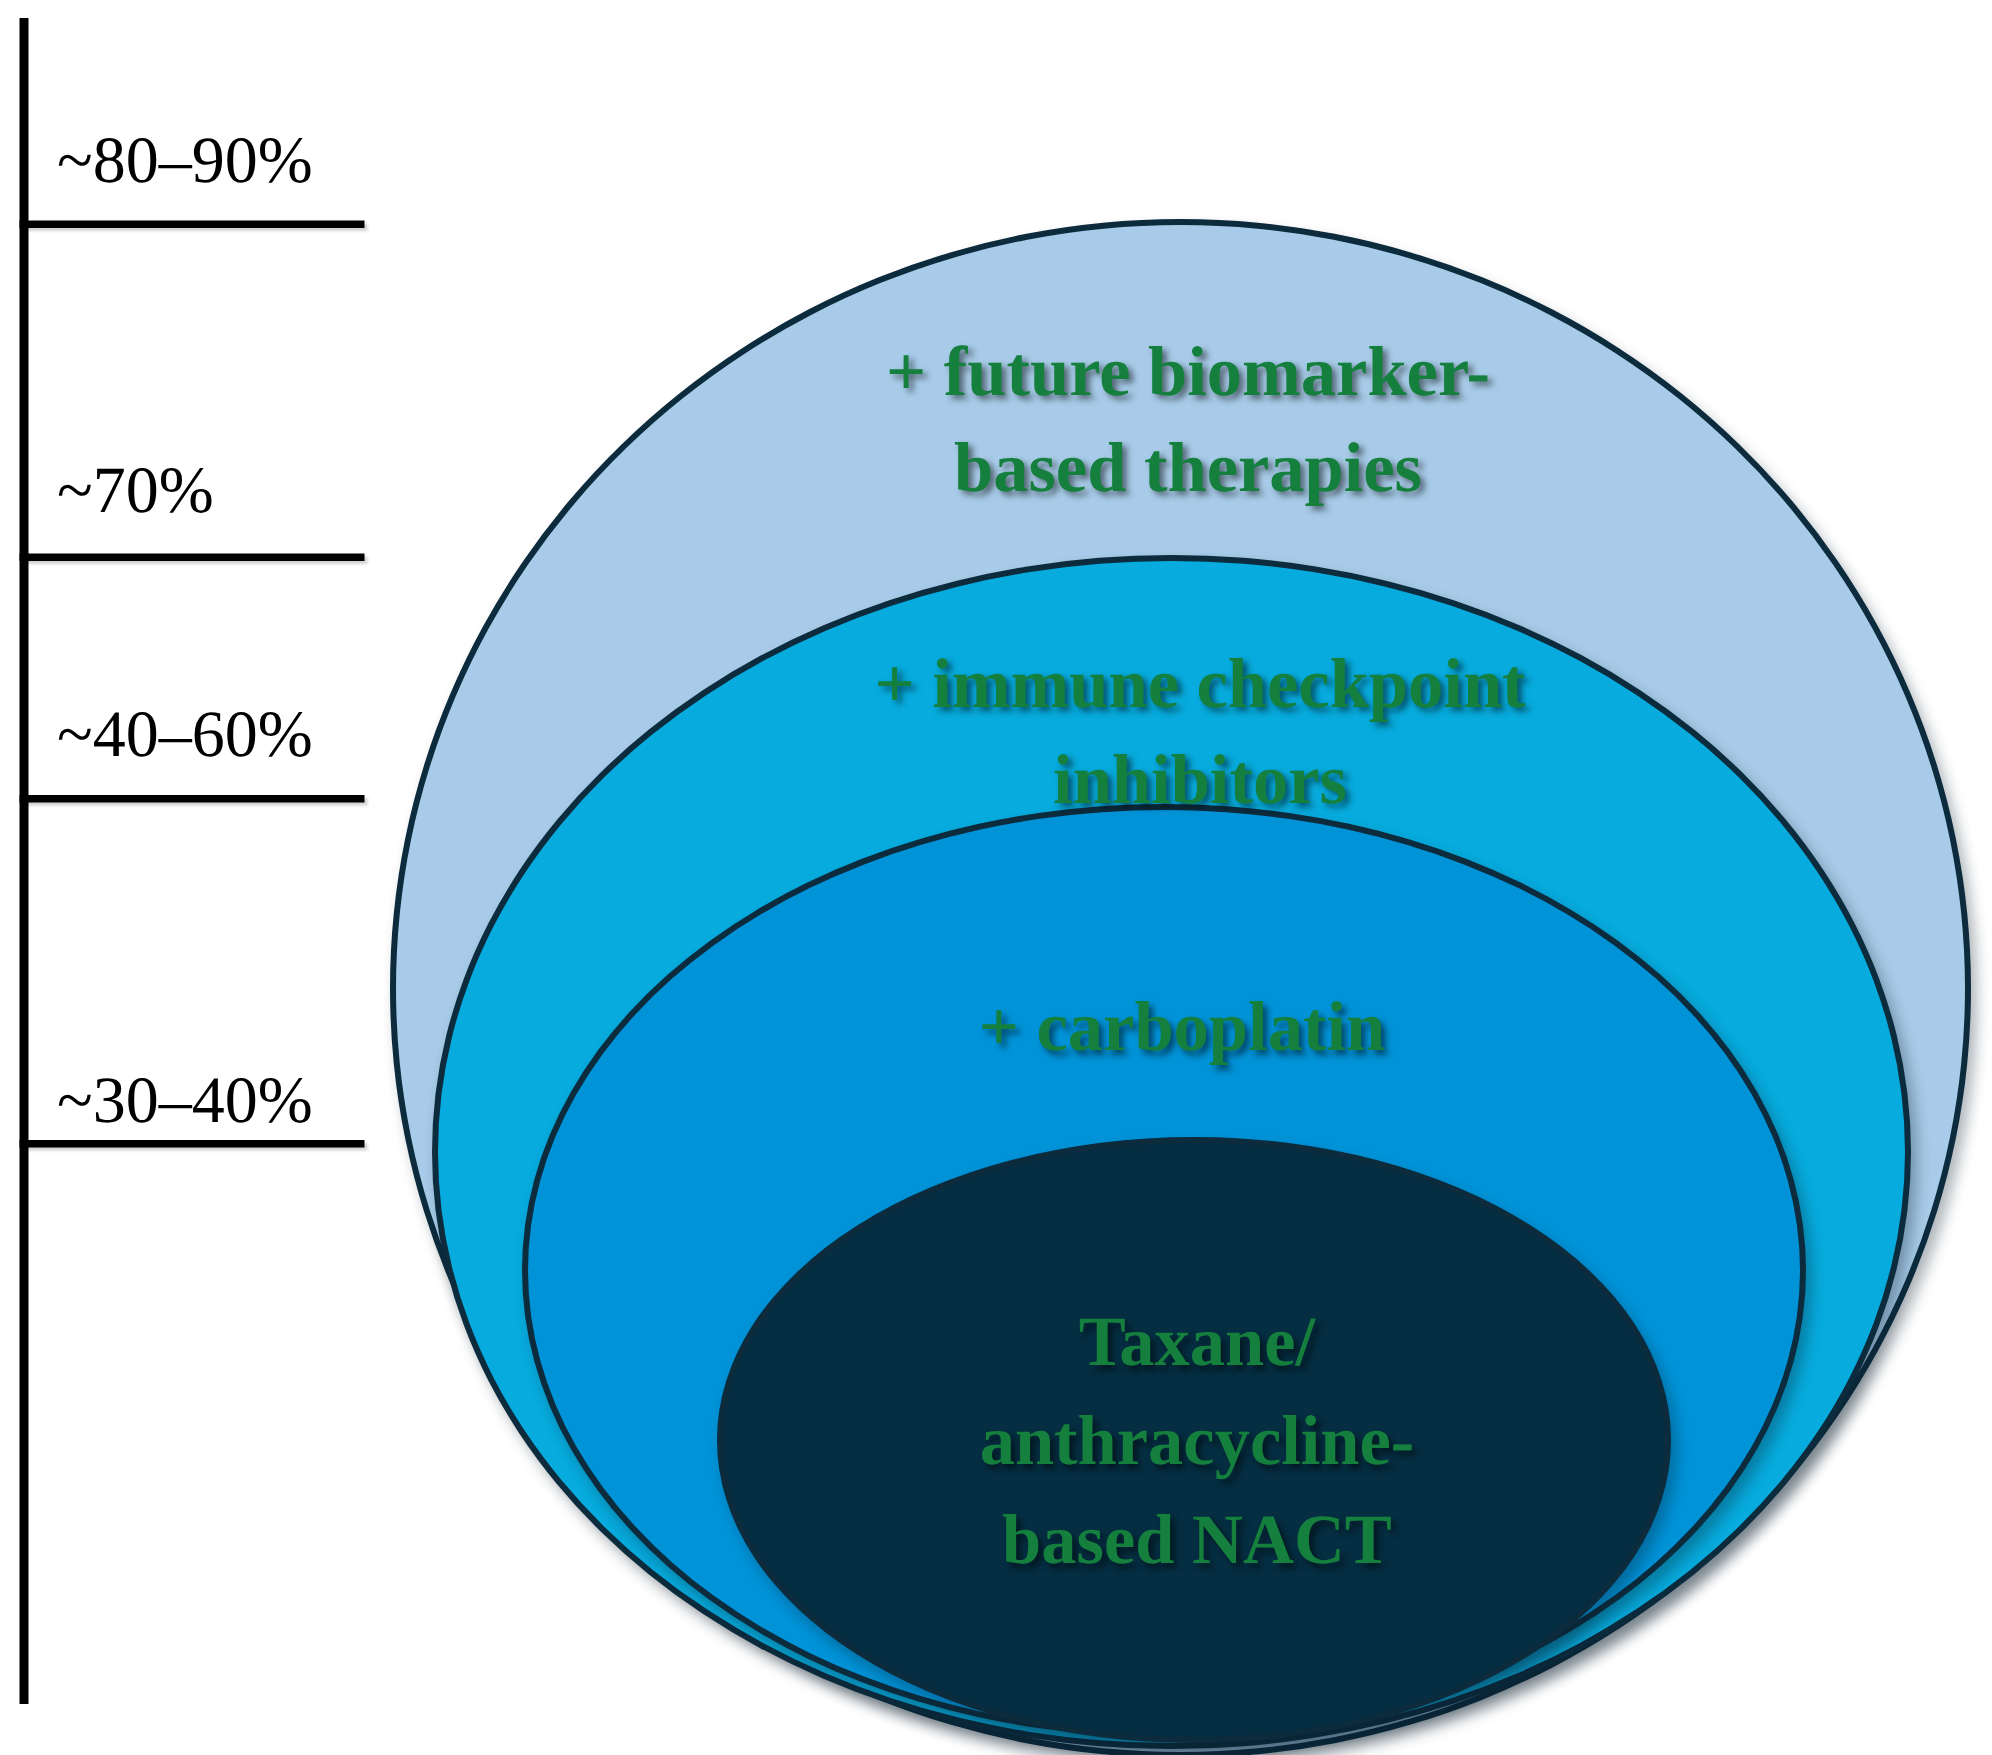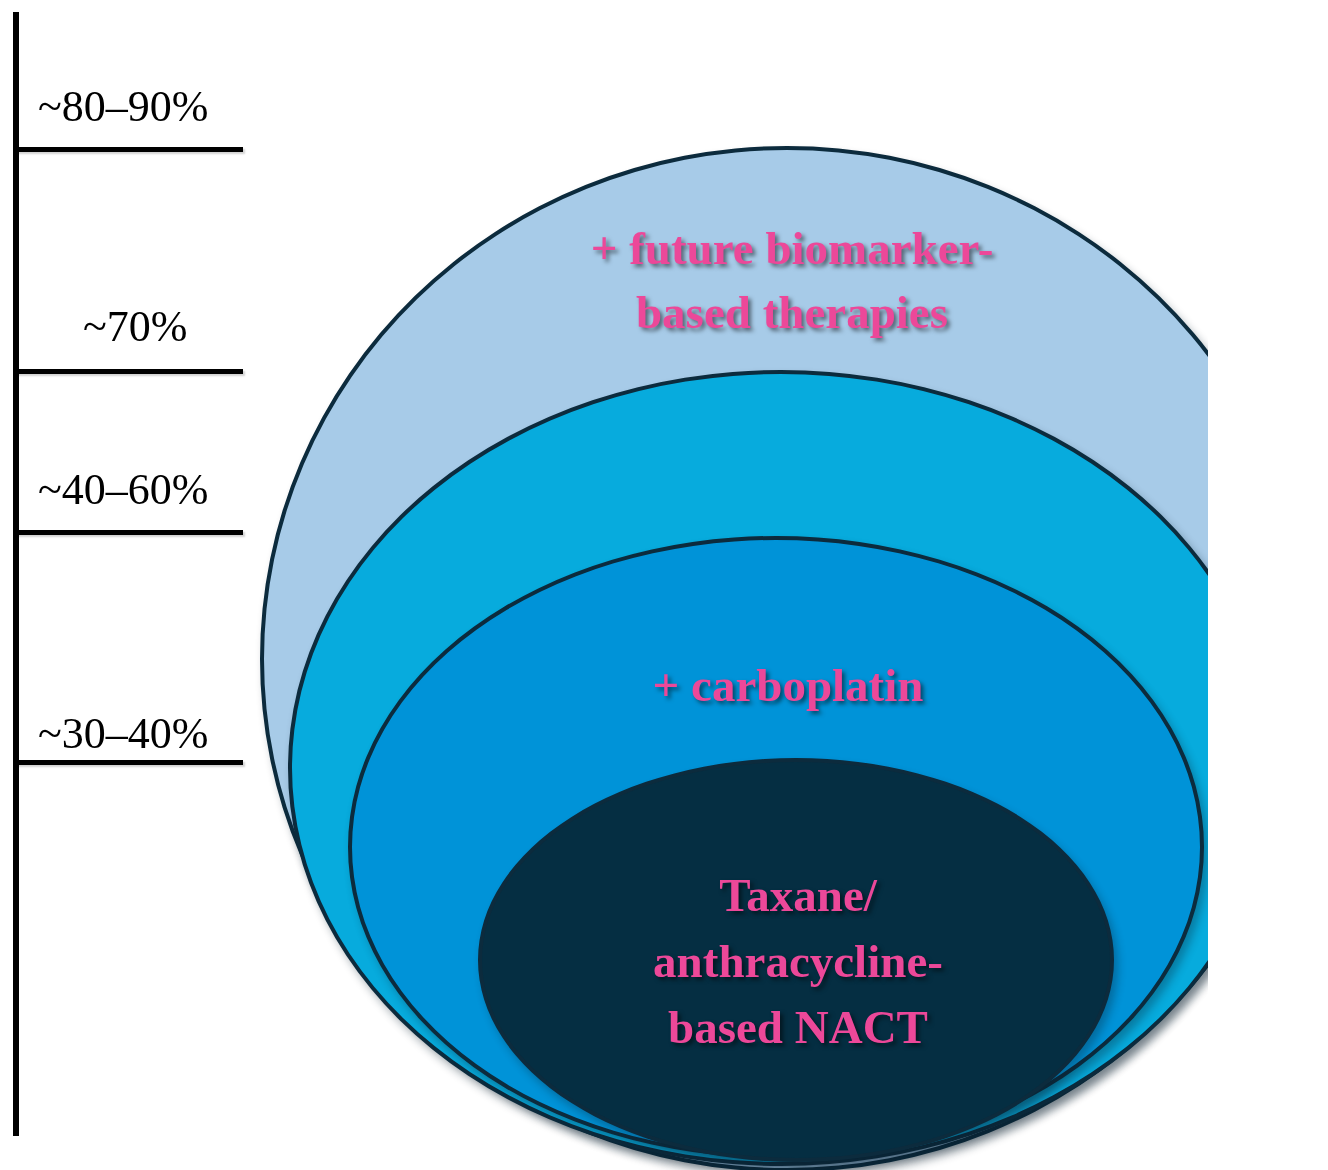--- a/index.html
+++ b/index.html
@@ -1,52 +1,52 @@
 <!DOCTYPE html>
 <html><head>
 <meta charset="utf-8">
 <style>
   html,body{margin:0;padding:0;background:#ffffff;}
   .stage{
     position:relative;
-    width:1208px;height:1170px;
+    width:1328px;height:1170px;
     background:#ffffff;
     overflow:hidden;
     font-family:"Liberation Serif", serif;
   }
   
   .axis-line{
     position:absolute;left:13px;top:12px;width:6px;height:1124px;
     background:#000000;
   }
   .tick{
     position:absolute;left:13px;width:230px;height:5px;background:#000000;
     box-shadow:2px 2px 2px rgba(0,0,0,0.18);
   }
   .tick-1{top:147px;} .tick-2{top:369px;} .tick-3{top:530px;} .tick-4{top:760px;}
   .tick-label{
     position:absolute;left:38px;
     font-size:44px;line-height:48px;color:#000000;
     letter-spacing:0px;white-space:nowrap;
   }
-  .tl-1{top:83px;} .tl-2{top:303px;margin-left:45px;} .tl-3{top:466px;} .tl-4{top:696px;margin-top:14px;}
+  .tl-1{top:83px;} .tl-2{top:303px;} .tl-3{top:466px;} .tl-4{top:696px;margin-top:14px;}
   
   .ring{
     position:absolute;border-radius:50%;
     border:4px solid #0c2b3d;
     box-shadow:4px 6px 9px rgba(10,30,45,0.33);
   }
   .ring-outer{left:260px;top:146px;width:1046px;height:1018px;background:#a7cbe8;z-index:1;}
   .ring-cyan {left:288px;top:370px;width:978px; height:788px; background:#07abdd;z-index:2;}
   .ring-blue {left:348px;top:536px;width:848px; height:614px; background:#0093d8;z-index:3;}
   .ring-dark {left:478px;top:758px;width:628px; height:396px; background:#052e42;z-index:4;}
   
   .ring-label{
     position:absolute;transform:translateX(-50%);
-    text-align:center;color:#ec4899;font-weight:bold;
+    text-align:center;color:#15803d;font-weight:bold;
     font-size:47px;line-height:64px;white-space:nowrap;
     text-shadow:3px 3px 4px rgba(0,0,0,0.5);
     z-index:10;
   }
   .rl-1{left:792px;top:216px;}
   .rl-2{left:800px;top:424px;}
   .rl-3{left:788px;top:653px;}
   .rl-4{left:798px;top:862px;line-height:66px;}
 </style>
 </head>
@@ -68,20 +68,24 @@
   <div class="ring ring-outer"></div>
   <div class="ring ring-cyan"></div>
   <div class="ring ring-blue"></div>
   <div class="ring ring-dark"></div>
 
   <div class="ring-label rl-1">
     <div>+ future biomarker-</div>
     <div>based therapies</div>
   </div>
 
+  <div class="ring-label rl-2">
+    <div>+ immune checkpoint</div>
+    <div>inhibitors</div>
+  </div>
 
   <div class="ring-label rl-4">
     <div>Taxane/</div>
     <div>anthracycline-</div>
     <div>based NACT</div>
   </div>
 
   <div class="ring-label rl-3">
     <div>+ carboplatin</div>
   </div>

